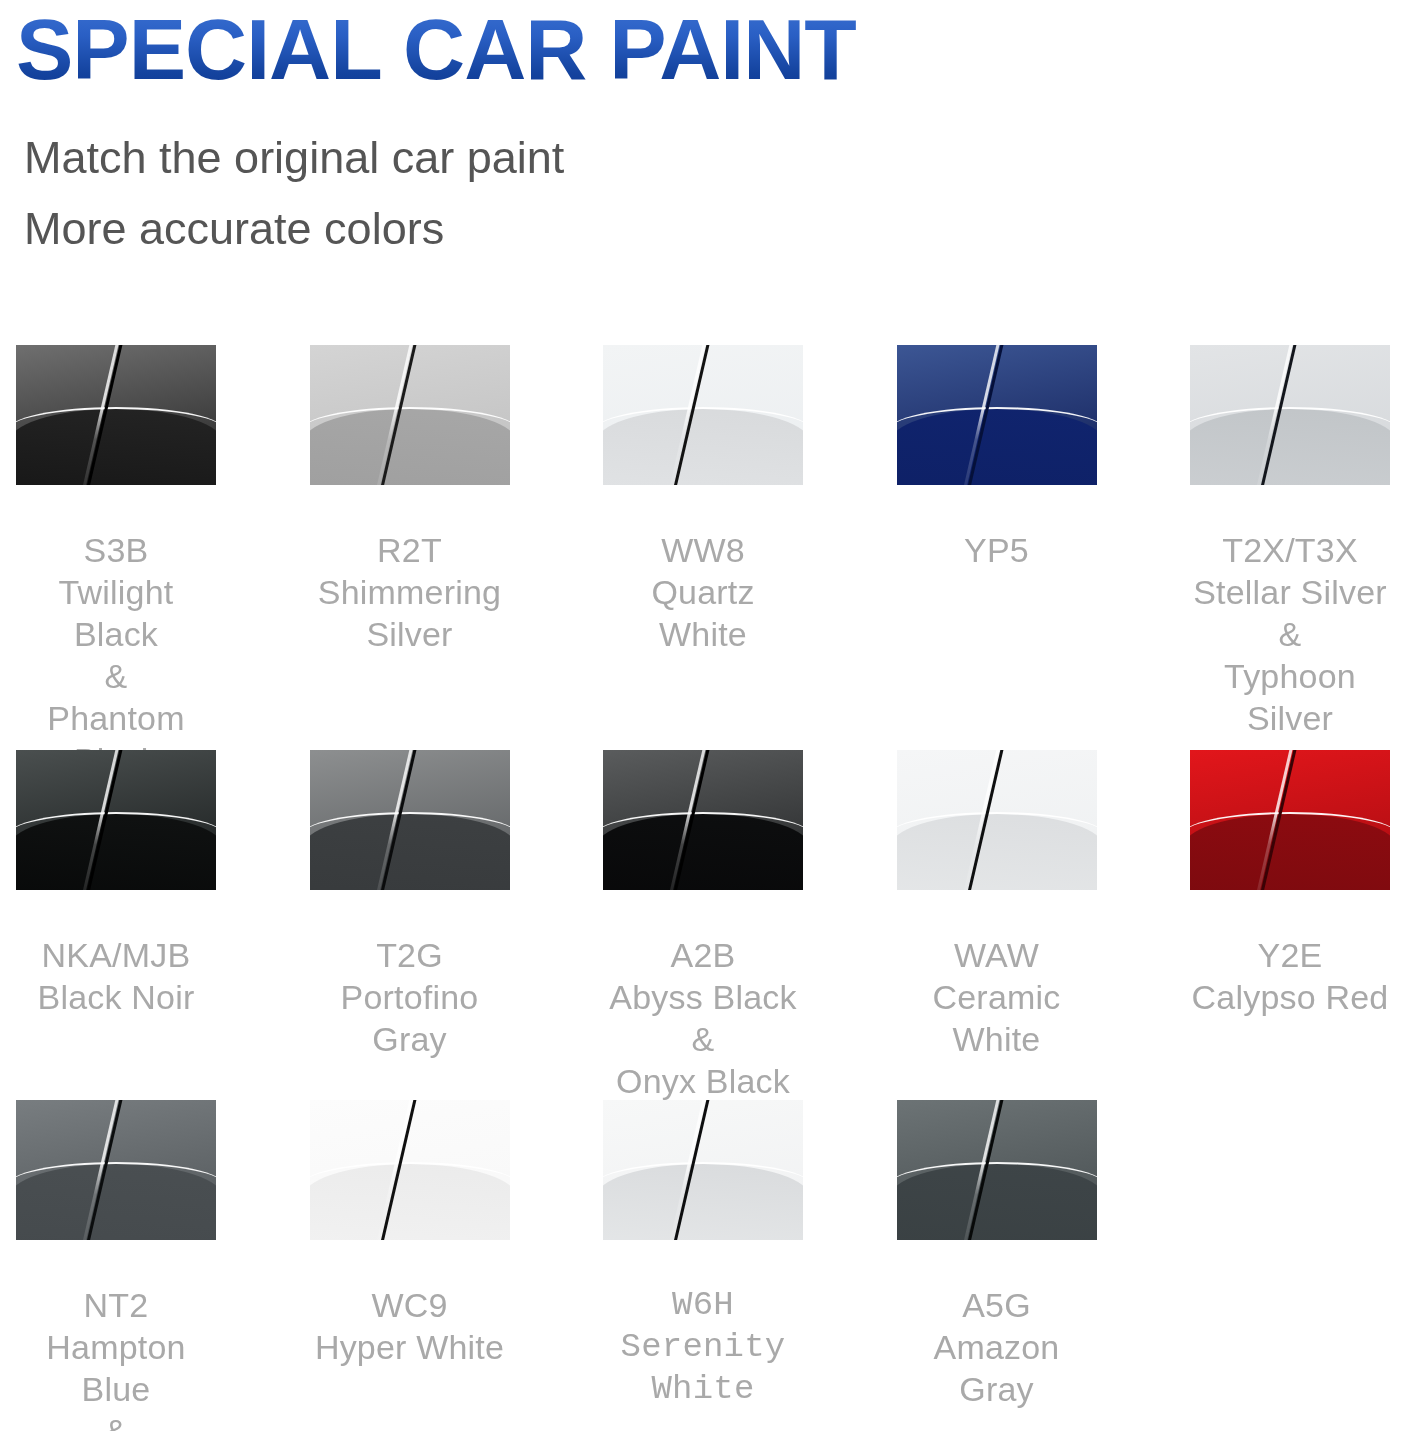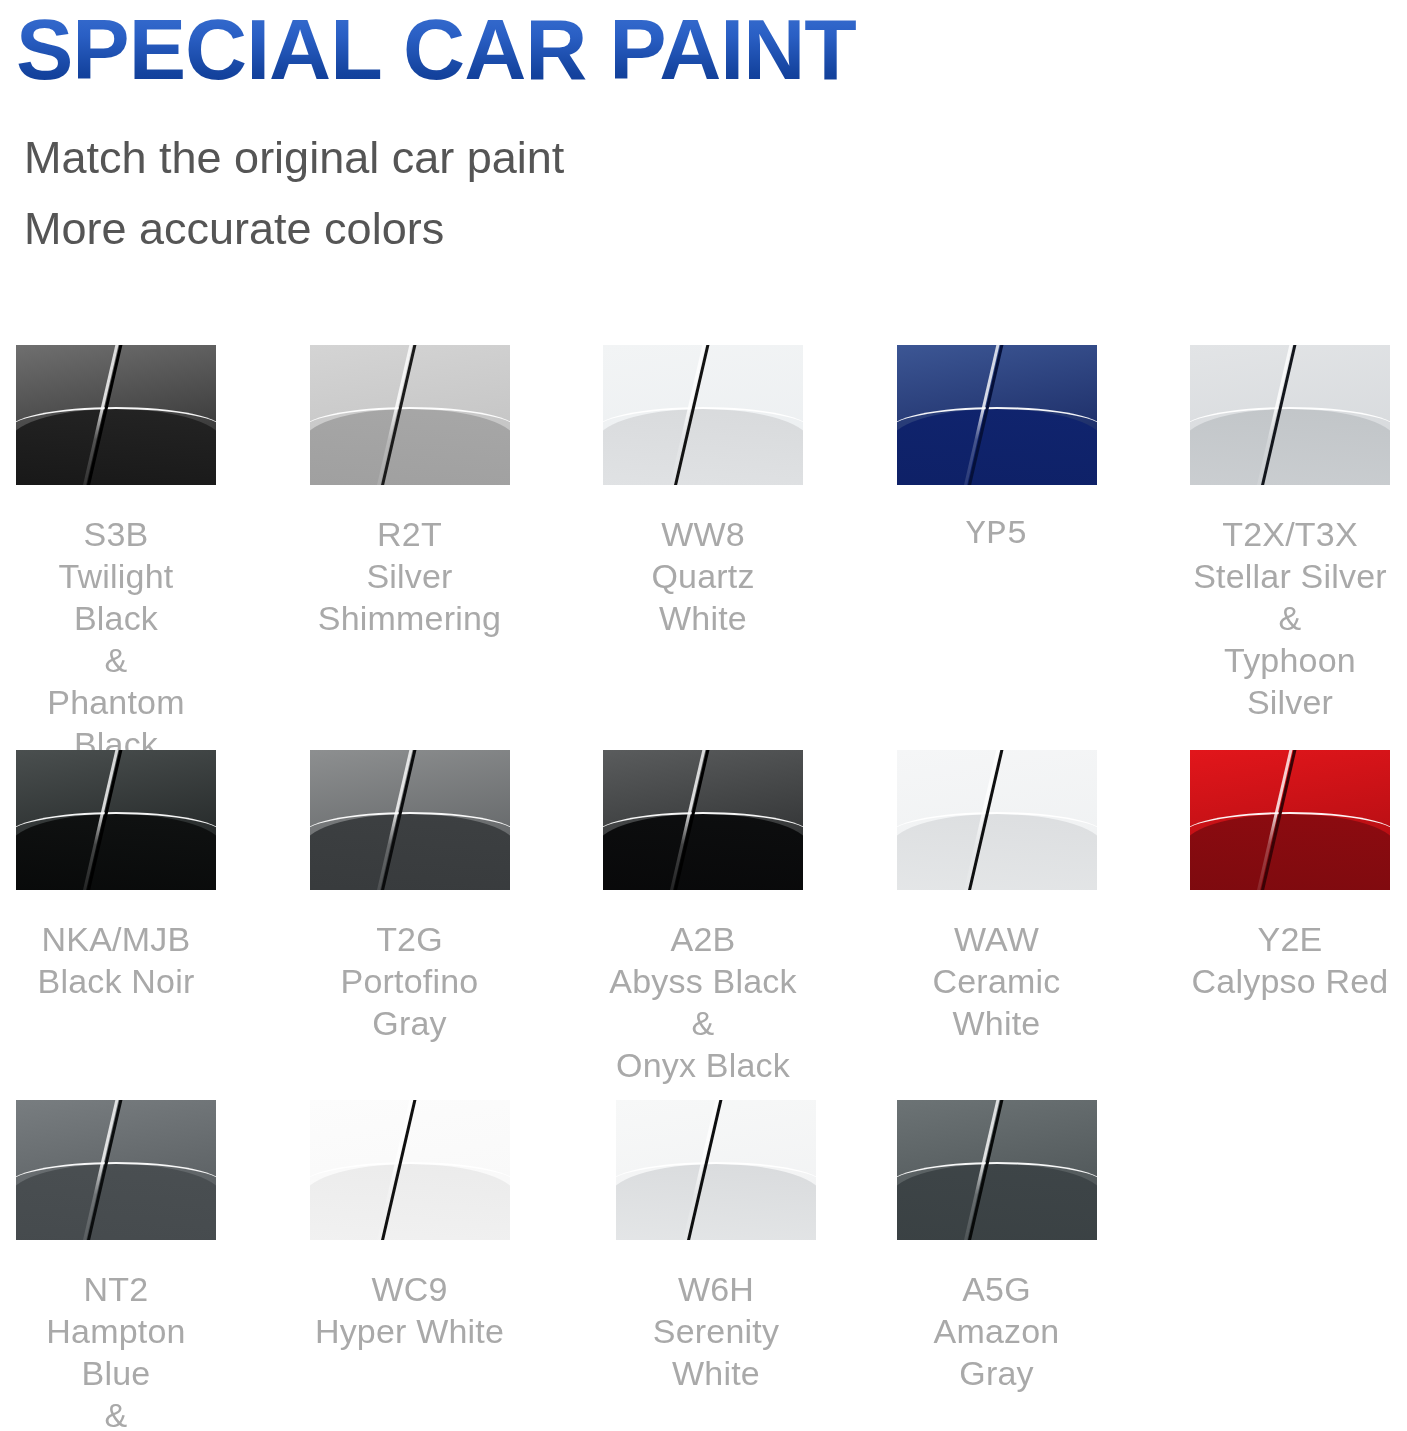--- a/index.html
+++ b/index.html
@@ -87,21 +87,21 @@
   .sw-gap-hi{
     position:absolute;
     left:104px;top:-20px;
     width:3px;height:190px;
     transform:rotate(13deg);
     transform-origin:top center;
     background:linear-gradient(180deg,rgba(255,255,255,0.85) 0%,rgba(255,255,255,0.9) 45%,rgba(255,255,255,0.25) 62%,rgba(255,255,255,0.05) 100%);
     opacity:.9;
   }
   .label{
-    padding-top:28px;
+    padding-top:44px;
     font-size:34px;
     line-height:42px;
     color:#a9a9a9;
     font-weight:400;
     letter-spacing:.2px;
   }
   .label .code{display:block;}
   .label .nm{display:block;}
 </style>
 </head>
@@ -145,42 +145,42 @@
               <div class="sw-bottom" style="top: 0px; background: linear-gradient(185deg, rgb(167, 167, 167) 0%, rgb(156, 156, 156) 100%);"></div>
             </div>
             <div class="sw-highlight-wrap">
               <div class="sw-highlight"></div>
             </div>
             <div class="sw-gap-hi"></div>
             <div class="sw-gap" style="background: rgb(26, 26, 26);"></div>
           </div>
           <div class="label">
             <span class="code">R2T</span>
+            <span class="nm">Shimmering</span>
             <span class="nm">Silver</span>
-            <span class="nm">Shimmering</span>
           </div>
         </div>
         <div class="cell" style="left: 603px;">
           <div class="swatch">
             <div class="sw-top" style="background: linear-gradient(170deg, rgb(242, 244, 245) 0%, rgb(236, 239, 241) 85%);"></div>
             <div class="sw-bottom-wrap">
               <div class="sw-bottom" style="top: 0px; background: linear-gradient(185deg, rgb(216, 218, 220) 0%, rgb(228, 230, 232) 100%);"></div>
             </div>
             <div class="sw-highlight-wrap">
               <div class="sw-highlight"></div>
             </div>
             <div class="sw-gap-hi"></div>
             <div class="sw-gap" style="background: rgb(18, 18, 18);"></div>
           </div>
           <div class="label">
             <span class="code">WW8</span>
             <span class="nm">Quartz White</span>
           </div>
         </div>
-        <div class="cell" style="left: 896.5px; font-family: Liberation Mono, monospace;">
+        <div class="cell" style="left: 896.5px;">
           <div class="swatch">
             <div class="sw-top" style="background: linear-gradient(170deg, rgb(60, 86, 148) 0%, rgb(23, 38, 95) 85%);"></div>
             <div class="sw-bottom-wrap">
               <div class="sw-bottom" style="top: 0px; background: linear-gradient(185deg, rgb(16, 36, 110) 0%, rgb(13, 31, 99) 100%);"></div>
             </div>
             <div class="sw-highlight-wrap">
               <div class="sw-highlight"></div>
             </div>
             <div class="sw-gap-hi"></div>
             <div class="sw-gap" style="background: rgb(5, 16, 58);"></div>
@@ -327,21 +327,21 @@
               <div class="sw-highlight"></div>
             </div>
             <div class="sw-gap-hi"></div>
             <div class="sw-gap" style="background: rgb(16, 16, 16);"></div>
           </div>
           <div class="label">
             <span class="code">WC9</span>
             <span class="nm">Hyper White</span>
           </div>
         </div>
-        <div class="cell" style="left: 616px;">
+        <div class="cell" style="left: 603px; font-family: Liberation Mono, monospace;">
           <div class="swatch">
             <div class="sw-top" style="background: linear-gradient(170deg, rgb(247, 248, 248) 0%, rgb(241, 242, 243) 85%);"></div>
             <div class="sw-bottom-wrap">
               <div class="sw-bottom" style="top: 0px; background: linear-gradient(185deg, rgb(217, 219, 221) 0%, rgb(233, 235, 236) 100%);"></div>
             </div>
             <div class="sw-highlight-wrap">
               <div class="sw-highlight"></div>
             </div>
             <div class="sw-gap-hi"></div>
             <div class="sw-gap" style="background: rgb(13, 14, 15);"></div>

